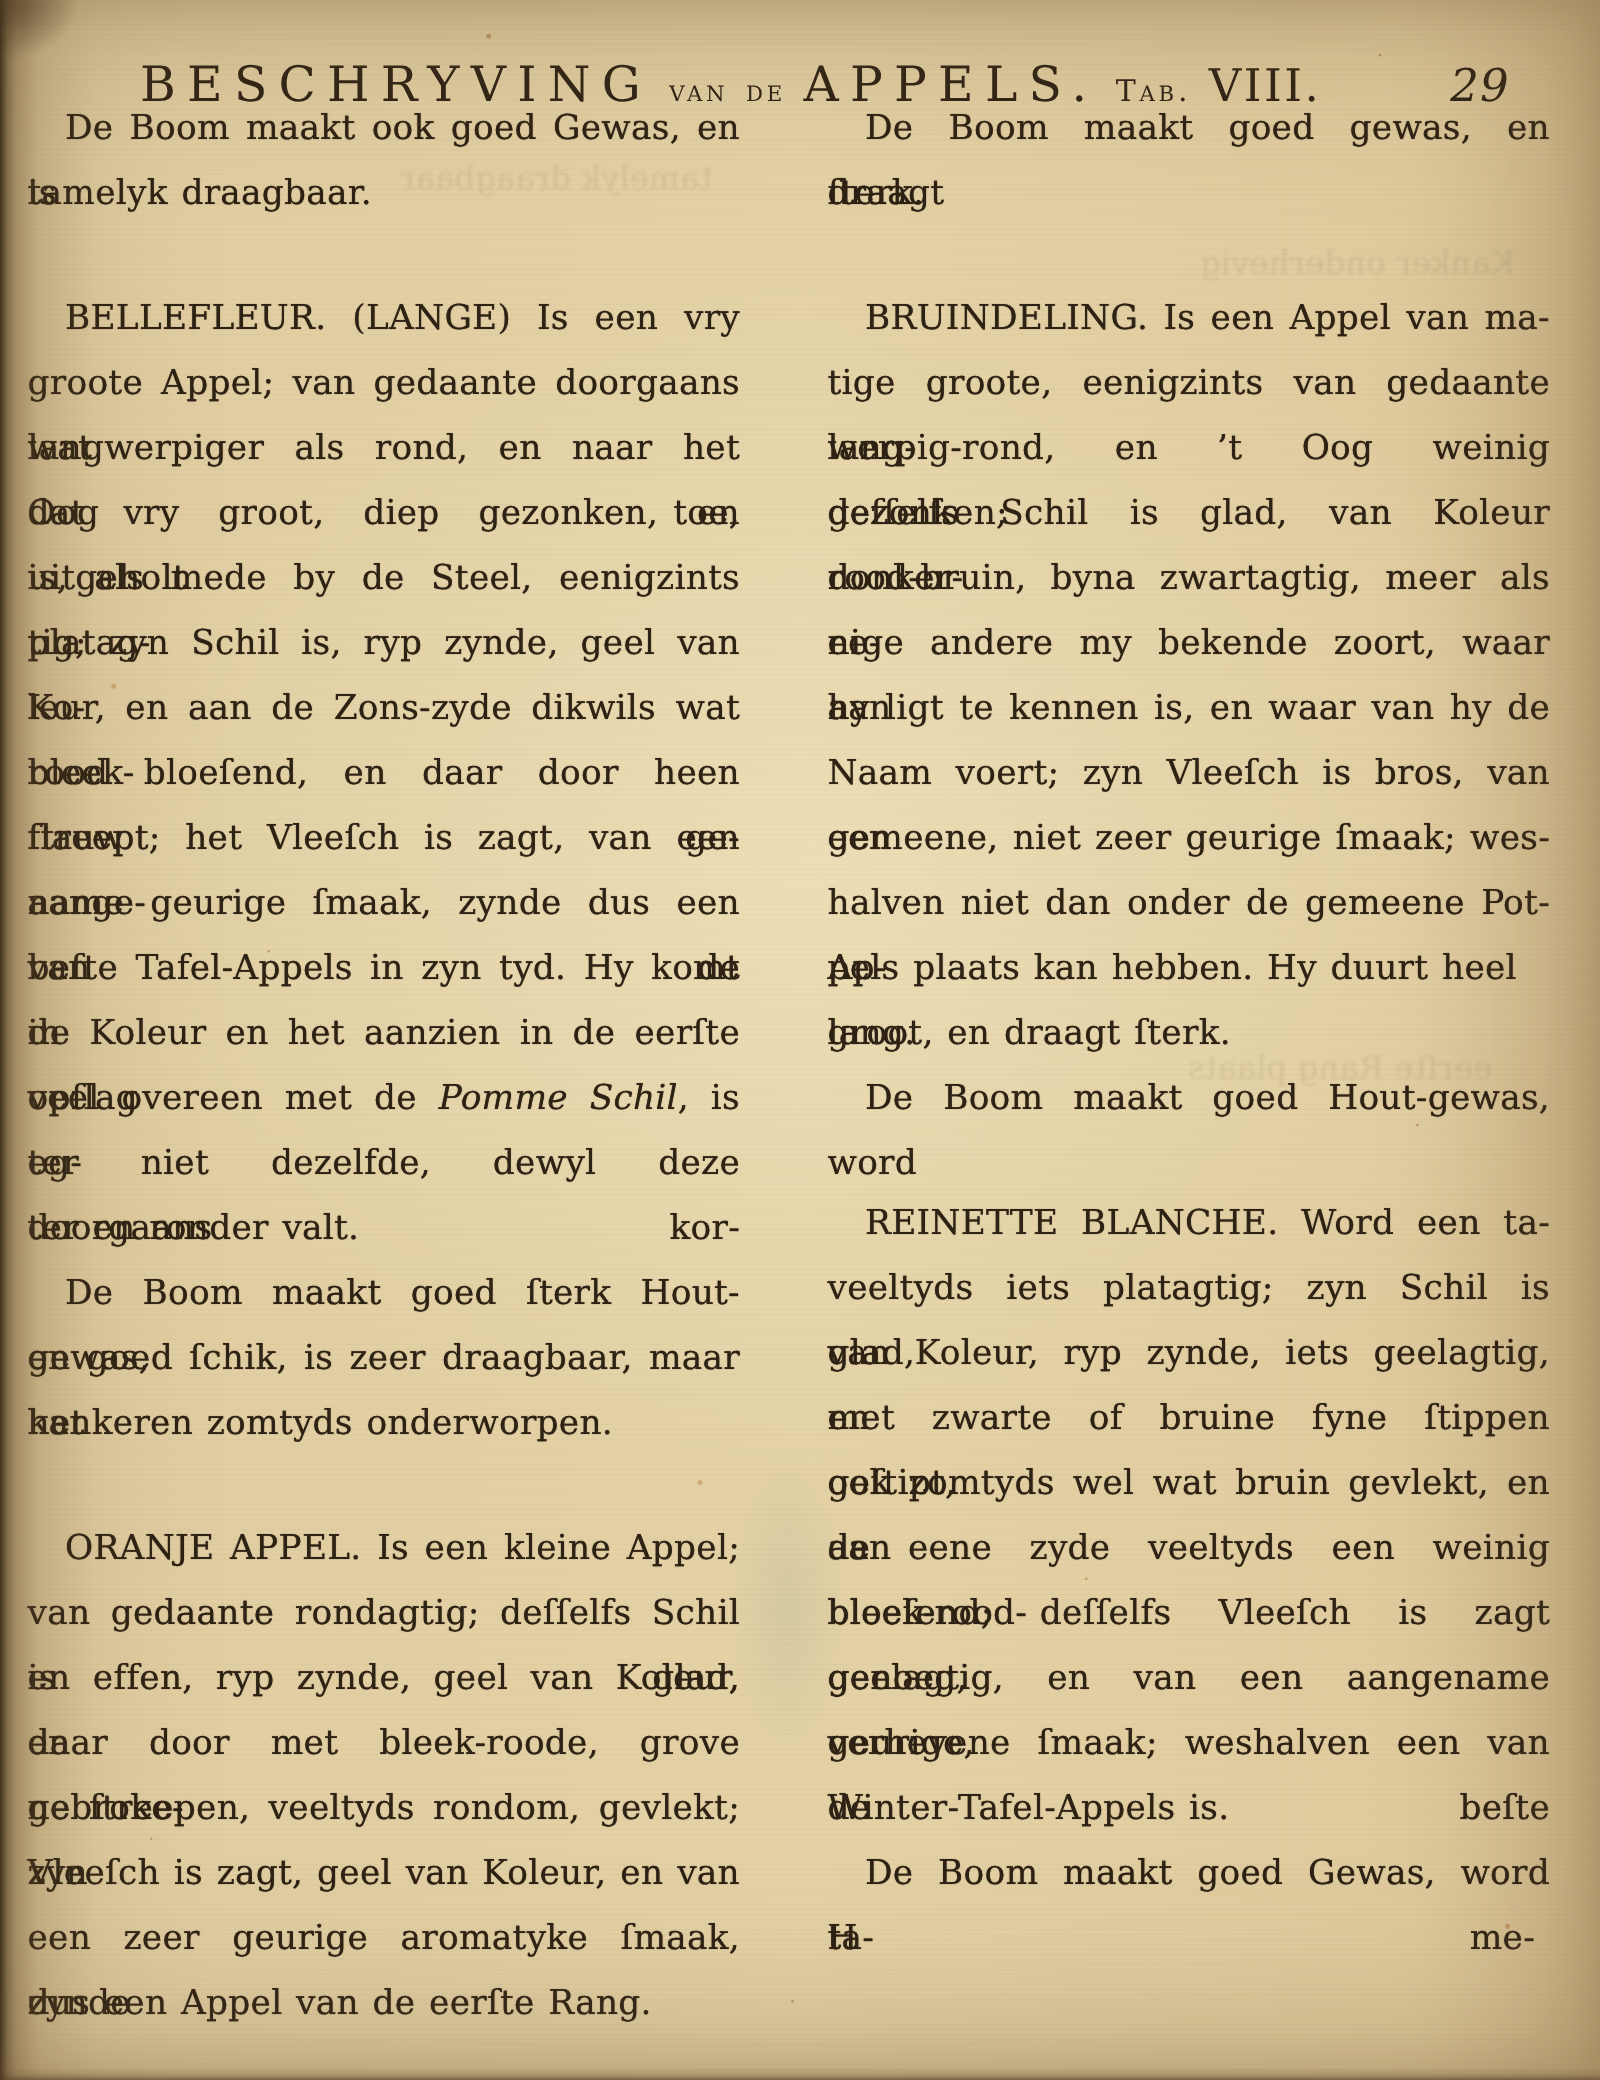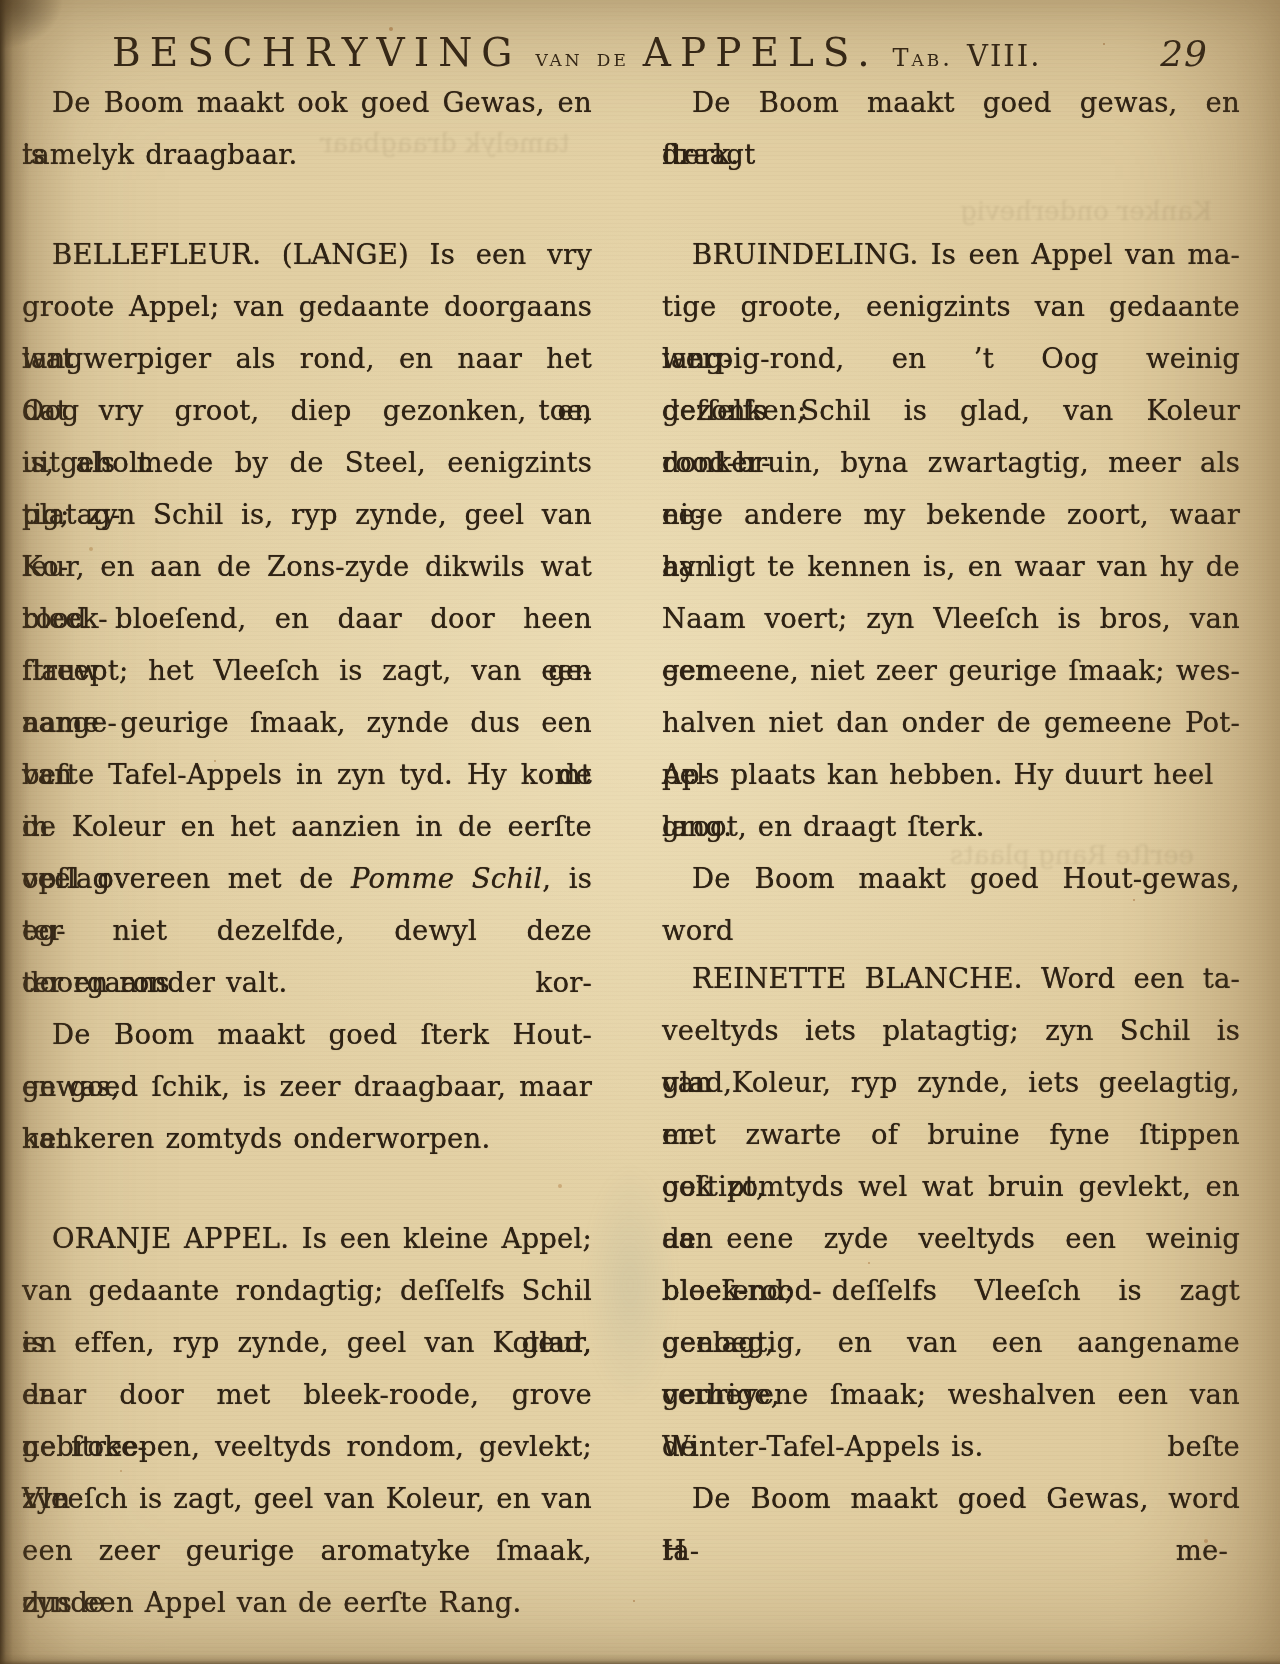--- a/index.html
+++ b/index.html
@@ -28,26 +28,26 @@
     box-shadow:390px 28px 0 1px rgba(150,88,30,0.45), 1103px 43px 0 0 rgba(140,80,30,0.5),
       333px 98px 0 0 rgba(150,90,35,0.4), 1216px 300px 0 1px rgba(160,96,38,0.35),
       214px 760px 0 0 rgba(150,88,30,0.45), 90px 548px 0 1px rgba(170,120,60,0.4),
       1133px 899px 0 0 rgba(150,90,35,0.5), 559px 1185px 0 1px rgba(160,100,40,0.35),
       868px 1262px 0 0 rgba(150,88,30,0.45), 1205px 1540px 0 1px rgba(160,96,38,0.4),
       633px 1600px 0 0 rgba(150,90,35,0.5), 120px 1470px 0 0 rgba(150,88,30,0.4);}
   .ghost{position:absolute;transform:scaleX(-1);opacity:0.13;filter:blur(1.3px);
     color:#6d5a38;white-space:nowrap;pointer-events:none;font-size:26px;}
 
   .header{position:relative;display:flex;align-items:baseline;
-    padding:30px 72px 0 112px;height:62px;box-sizing:border-box;}
+    padding:46px 72px 0 112px;height:62px;box-sizing:border-box;}
   .h-title{flex:1;display:flex;align-items:baseline;white-space:nowrap;}
   .h-part{display:inline-block;}
   .st-main-caps{font-size:39px;letter-spacing:9px;margin-right:14px;}
   .st-small-caps{font-variant:small-caps;font-size:24px;letter-spacing:3px;margin-right:14px;}
-  .st-numerals{font-size:29px;letter-spacing:2px;margin-right:0;}
+  .st-numerals{font-size:36px;letter-spacing:2px;margin-right:0;}
   .h-page{font-size:36px;letter-spacing:1px;font-style:italic;}
 
   .columns{position:relative;display:flex;padding:14px 0 0 22px;}
   .col{width:570px;}
   .col-left{margin-right:38px;}
   .col-right{width:578px;margin-left:32px;}
   .para{margin:0;}
   .para.gap{margin-top:48px;}
   .line{
     font-size:27.5px;line-height:52px;height:52px;

